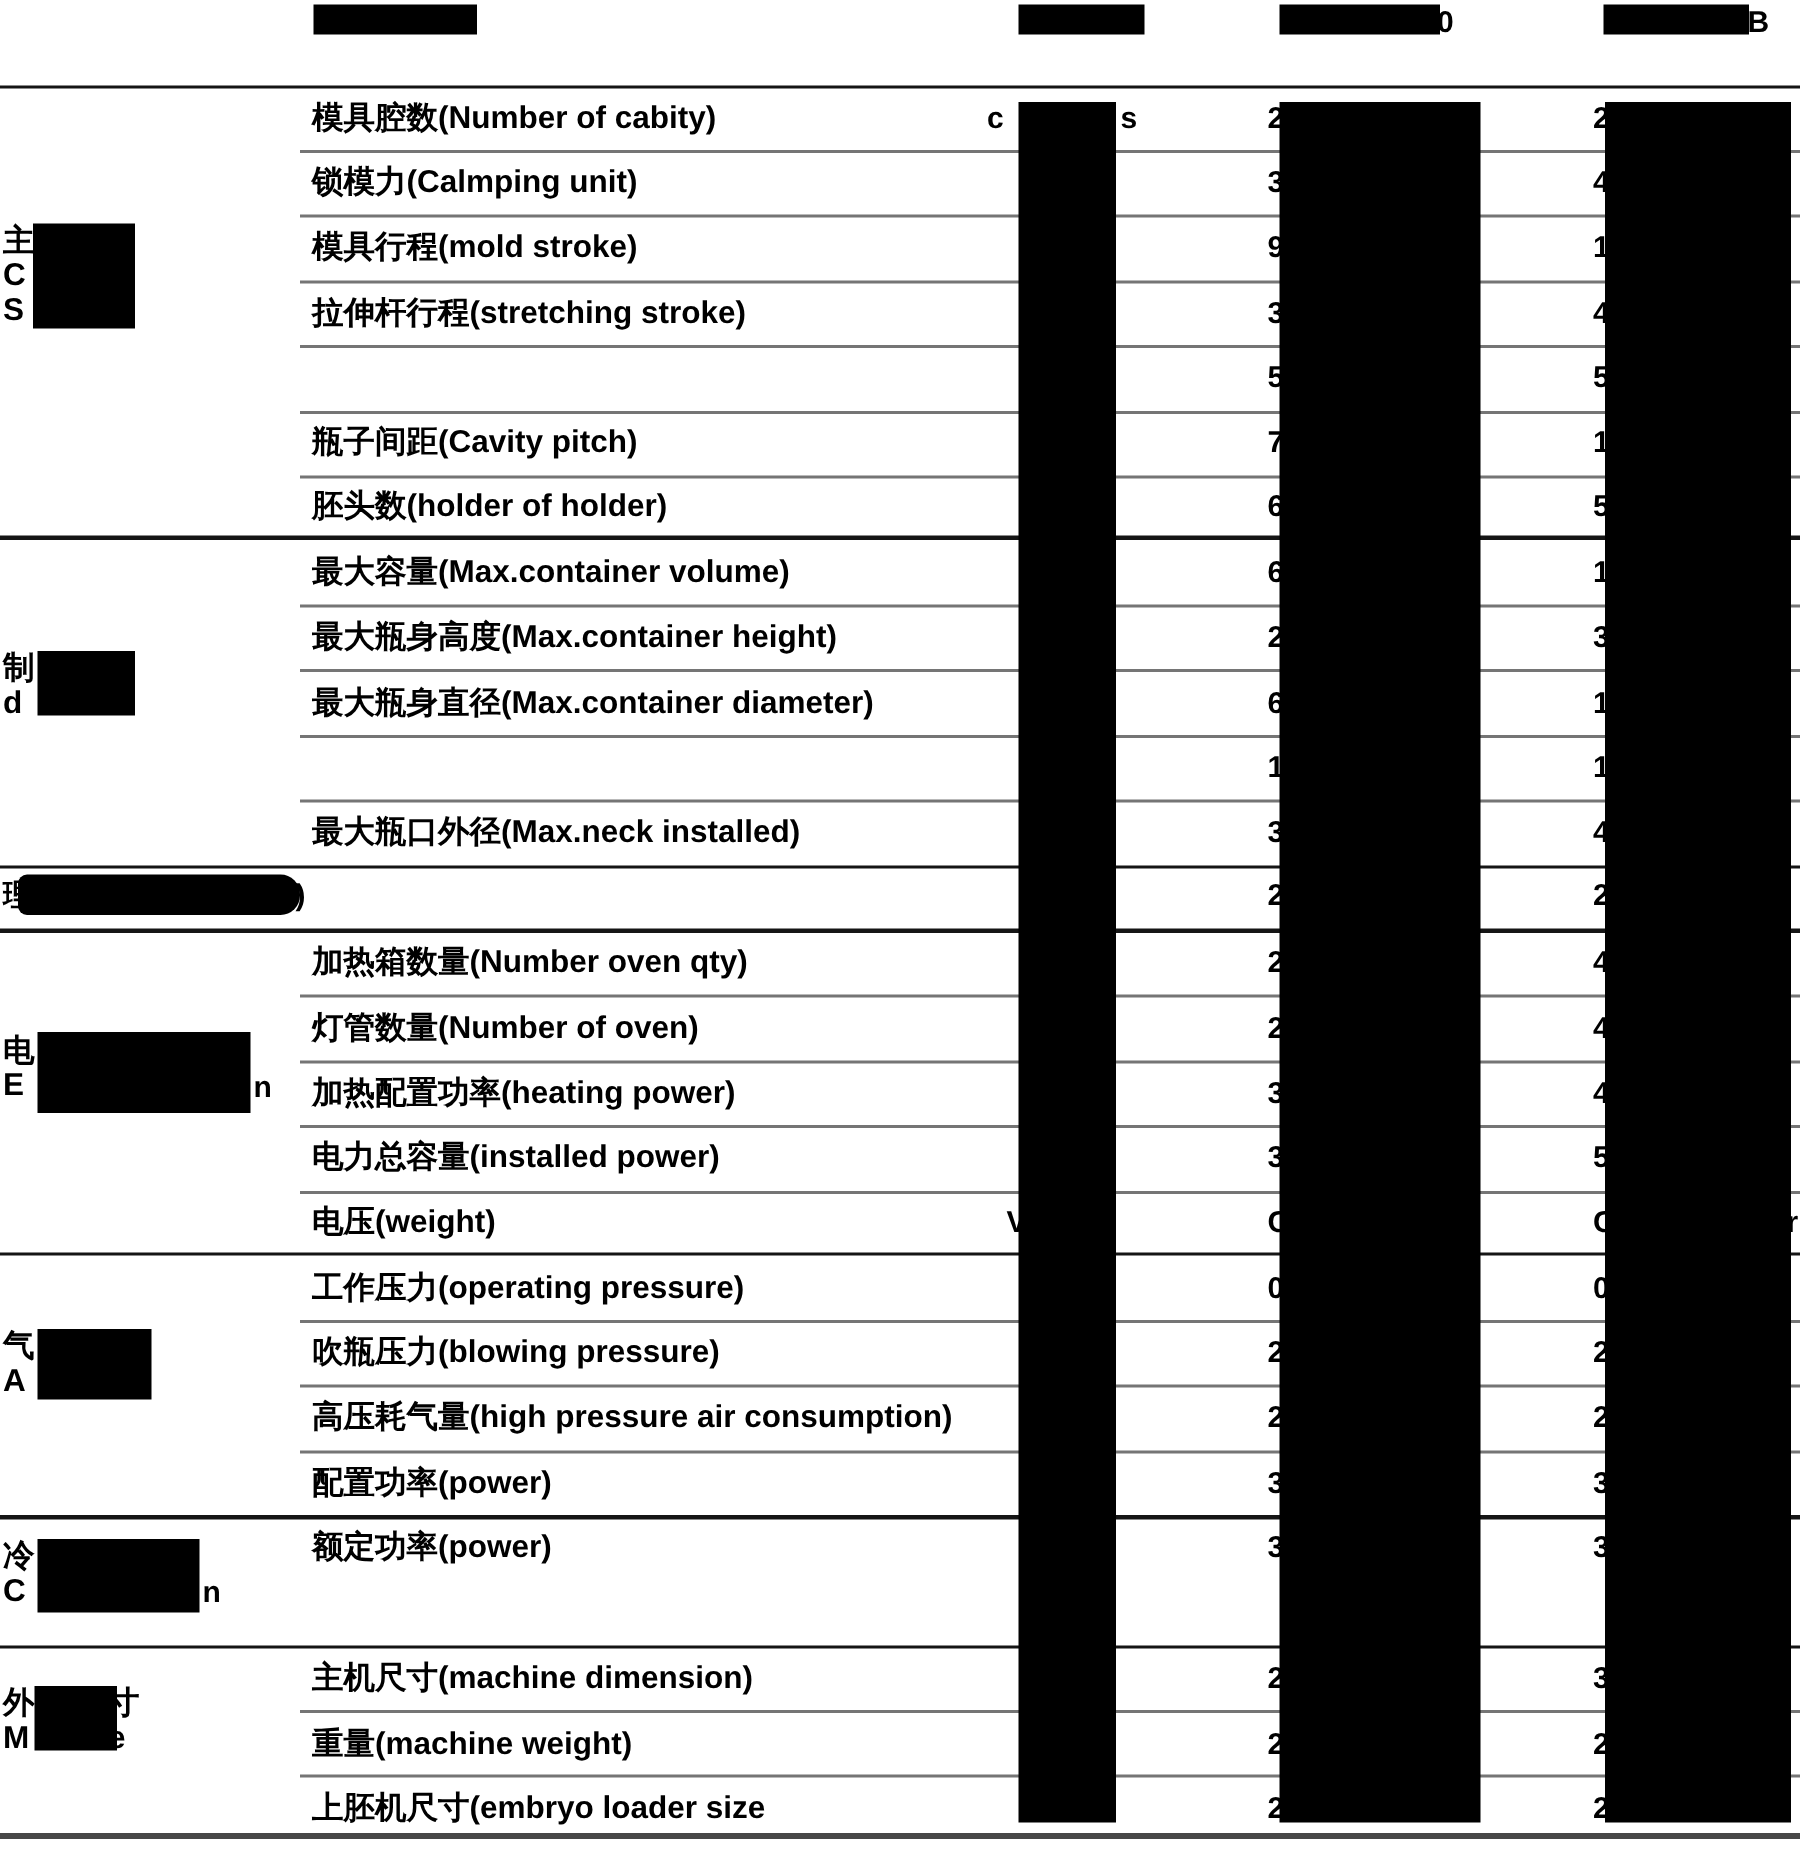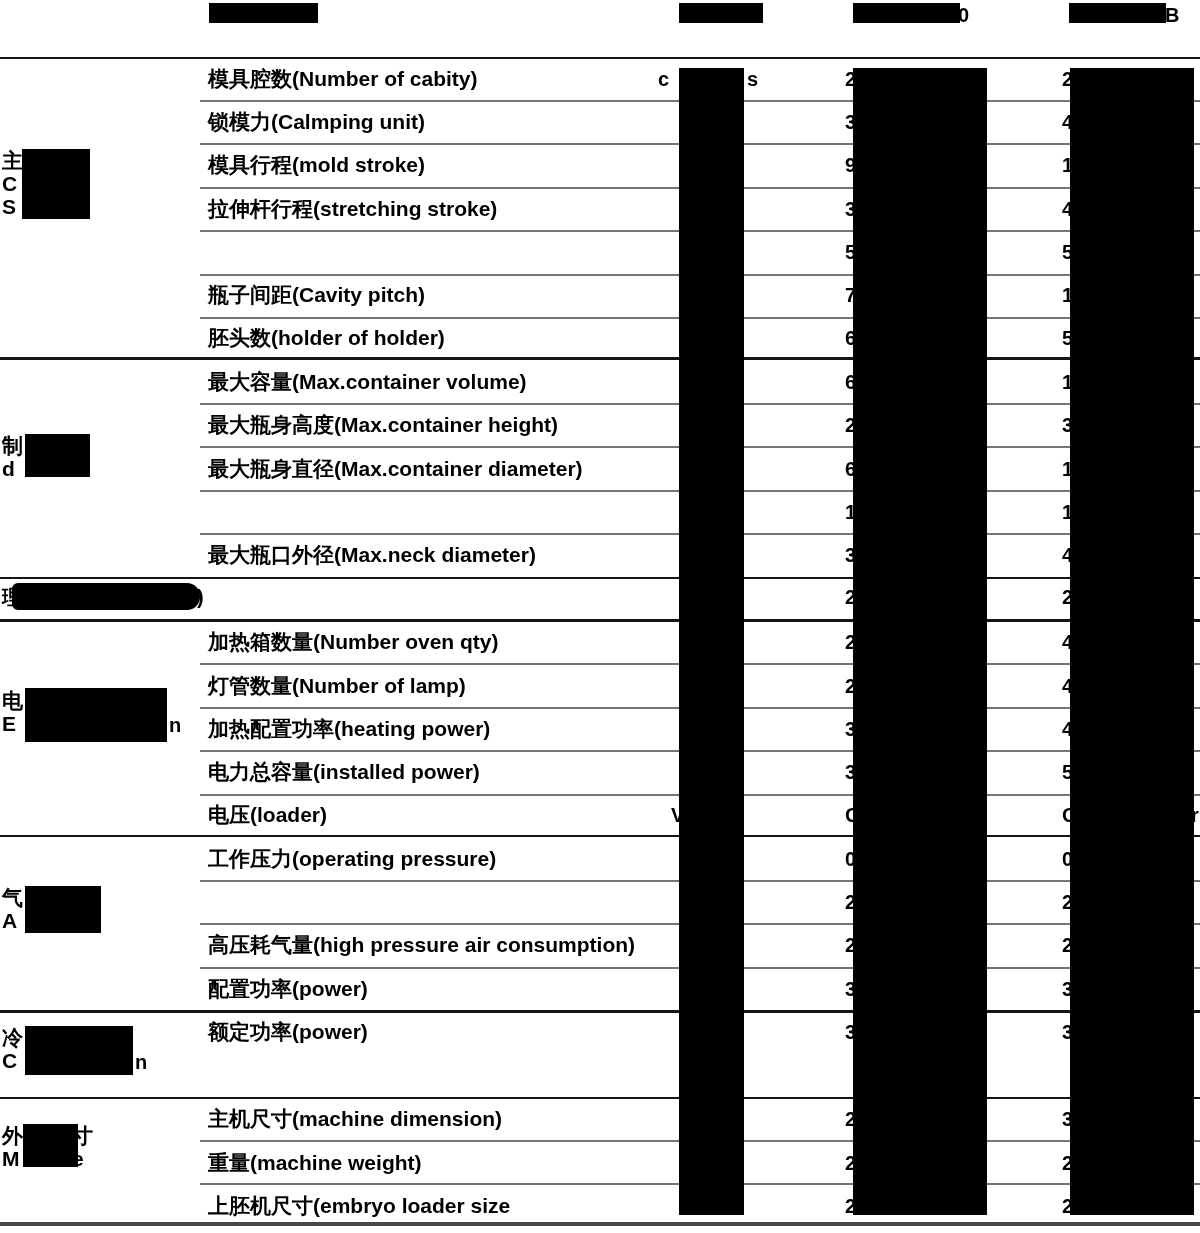--- a/index.html
+++ b/index.html
@@ -137,50 +137,51 @@
   <span class="frag c2" style="top:412px">2</span>
   <span class="frag c3" style="top:412px">3</span>
 
   <div class="lbl" style="top:456px">最大瓶身直径(Max.container diameter)</div>
   <span class="frag c2" style="top:456px">6</span>
   <span class="frag c3" style="top:456px">1</span>
 
   <span class="frag c2" style="top:499px">1</span>
   <span class="frag c3" style="top:499px">1</span>
 
-  <div class="lbl" style="top:542px">最大瓶口外径(Max.neck diameter)</div>
+  <div class="lbl" style="top:542px">最大瓶口外径(Max.neck installed)</div>
   <span class="frag c2" style="top:542px">3</span>
   <span class="frag c3" style="top:542px">4</span>
 
   <div class="lbl" style="top:629px">加热箱数量(Number oven qty)</div>
   <span class="frag c2" style="top:629px">2</span>
   <span class="frag c3" style="top:629px">4</span>
 
-  <div class="lbl" style="top:673px">灯管数量(Number of lamp)</div>
+  <div class="lbl" style="top:673px">灯管数量(Number of oven)</div>
   <span class="frag c2" style="top:673px">2</span>
   <span class="frag c3" style="top:673px">4</span>
 
   <div class="lbl" style="top:716px">加热配置功率(heating power)</div>
   <span class="frag c2" style="top:716px">3</span>
   <span class="frag c3" style="top:716px">4</span>
 
   <div class="lbl" style="top:759px">电力总容量(installed power)</div>
   <span class="frag c2" style="top:759px">3</span>
   <span class="frag c3" style="top:759px">5</span>
 
-  <div class="lbl" style="top:802px">电压(loader)</div>
+  <div class="lbl" style="top:802px">电压(weight)</div>
   <span class="frag" style="left:671px;top:802px">V</span>
   <span class="frag c2" style="top:802px">C</span>
   <span class="frag c3" style="top:802px">C</span>
   <span class="frag" style="left:1191px;top:802px">r</span>
 
   <div class="lbl" style="top:846px">工作压力(operating pressure)</div>
   <span class="frag c2" style="top:846px">0</span>
   <span class="frag c3" style="top:846px">0</span>
 
+  <div class="lbl" style="top:889px">吹瓶压力(blowing pressure)</div>
   <span class="frag c2" style="top:889px">2</span>
   <span class="frag c3" style="top:889px">2</span>
 
   <div class="lbl" style="top:932px">高压耗气量(high pressure air consumption)</div>
   <span class="frag c2" style="top:932px">2</span>
   <span class="frag c3" style="top:932px">2</span>
 
   <div class="lbl" style="top:976px">配置功率(power)</div>
   <span class="frag c2" style="top:976px">3</span>
   <span class="frag c3" style="top:976px">3</span>

